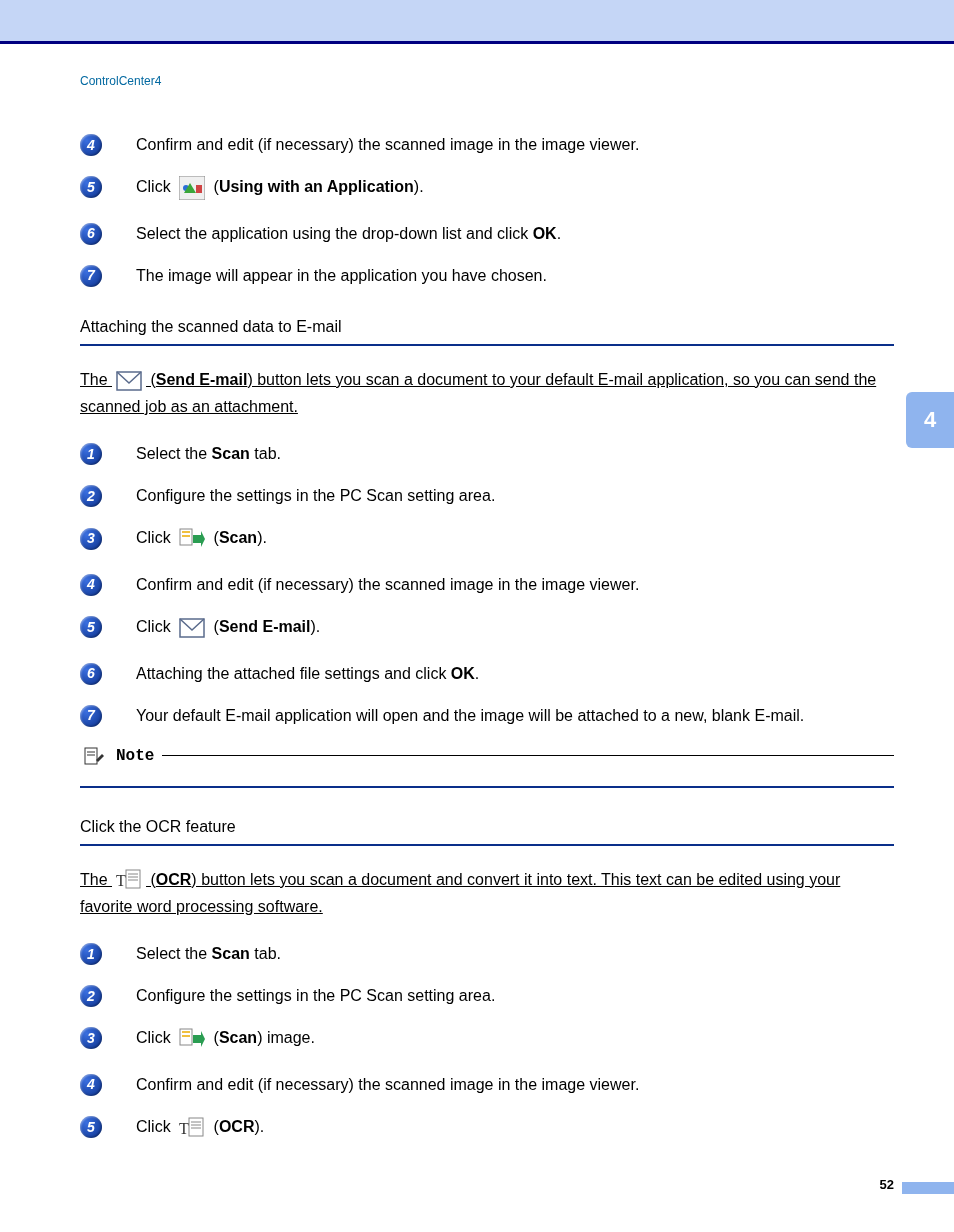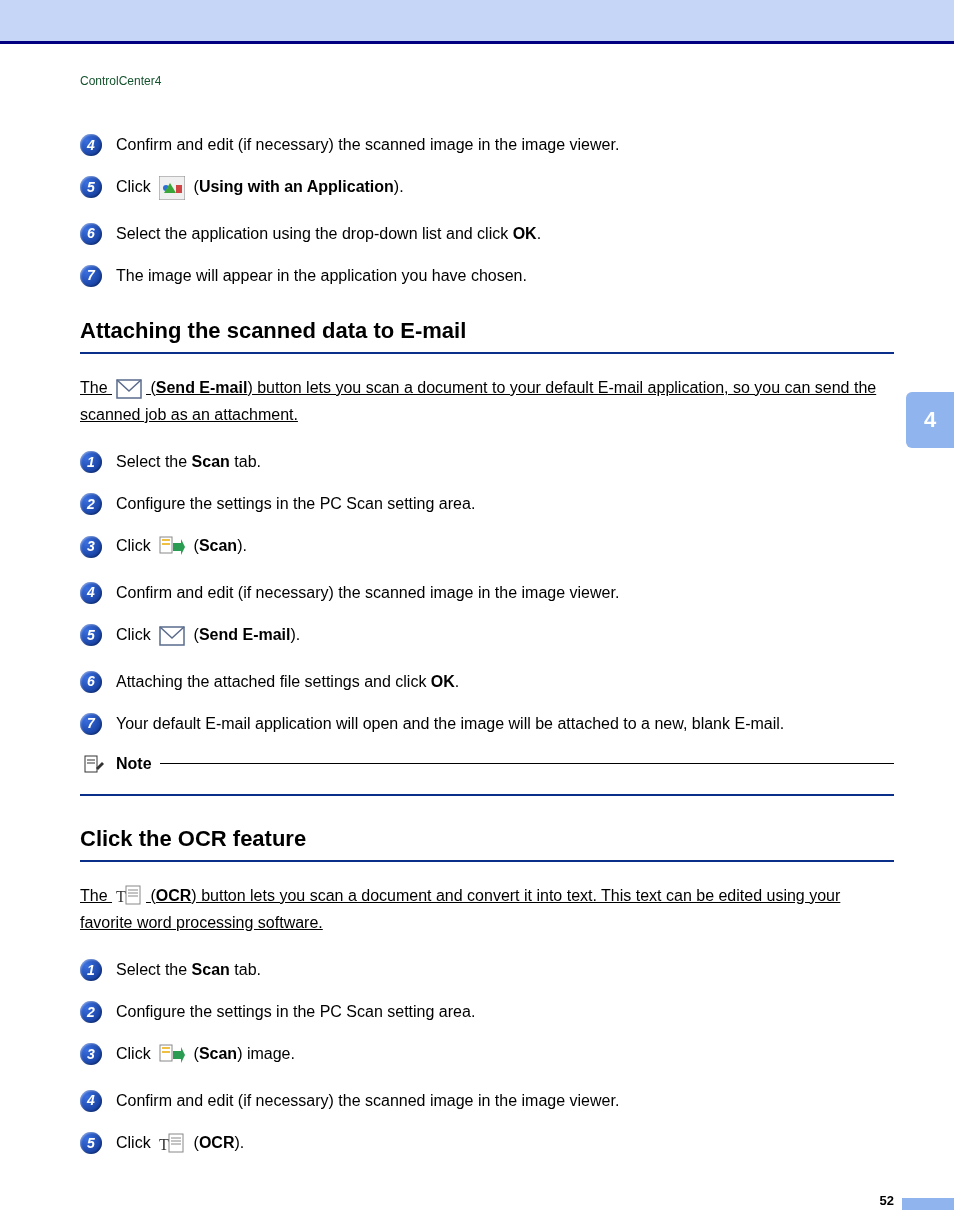--- a/index.html
+++ b/index.html
@@ -15,21 +15,21 @@
     background: #c5d6f6;
     border-bottom: 3px solid #000080;
     margin-bottom: 30px;
   }
   .page {
     padding: 0 60px 40px 80px;
     position: relative;
   }
   .running-head {
     font-size: 12px;
-    color: #14532d;
+    color: #0369a1;
     margin-bottom: 45px;
   }
   .num-badge {
     display: inline-flex;
     align-items: center;
     justify-content: center;
     width: 22px;
     height: 22px;
     border-radius: 50%;
     background: radial-gradient(circle at 30% 30%, #3a6fe0, #0a2f8a);
@@ -41,24 +41,24 @@
     flex-shrink: 0;
     box-shadow: inset -1px -1px 2px rgba(0,0,0,.3), inset 1px 1px 2px rgba(255,255,255,.4);
   }
   .step {
     display: flex;
     align-items: center;
     margin-bottom: 18px;
     line-height: 1.5;
   }
   .step.tall { margin-bottom: 22px; }
-  .step-text { flex: 1; }
+  .step-text { flex: 1; margin-left: 20px; }
   .section-heading {
-    font-size: 22px;
-    font-weight: bold;
+    font-size: 16px;
+    font-weight: normal;
     margin: 30px 0 8px 0;
   }
   .heading-rule {
     height: 2px;
     background: #0a2f8a;
     margin-bottom: 20px;
   }
   .intro {
     line-height: 1.7;
     margin-bottom: 22px;
@@ -71,20 +71,21 @@
     vertical-align: middle;
     margin: 0 4px;
   }
   .note-box {
     margin: 8px 0 18px 0;
   }
   .note-rule-wrap {
     display: flex;
     align-items: center;
     gap: 8px;
+    font-family: Liberation Mono, monospace;
   }
   .note-rule {
     flex: 1;
     height: 1px;
     background: #000;
   }
   .note-body {
     padding-left: 20px;
     margin-top: 6px;
     line-height: 1.4;

